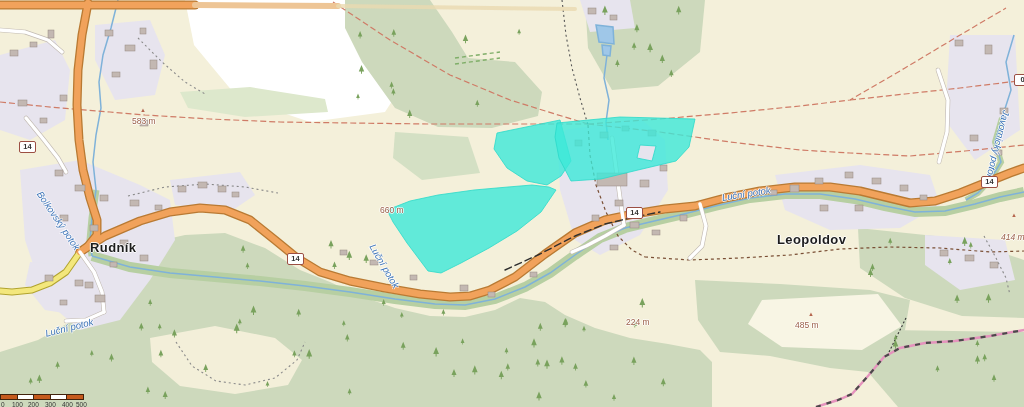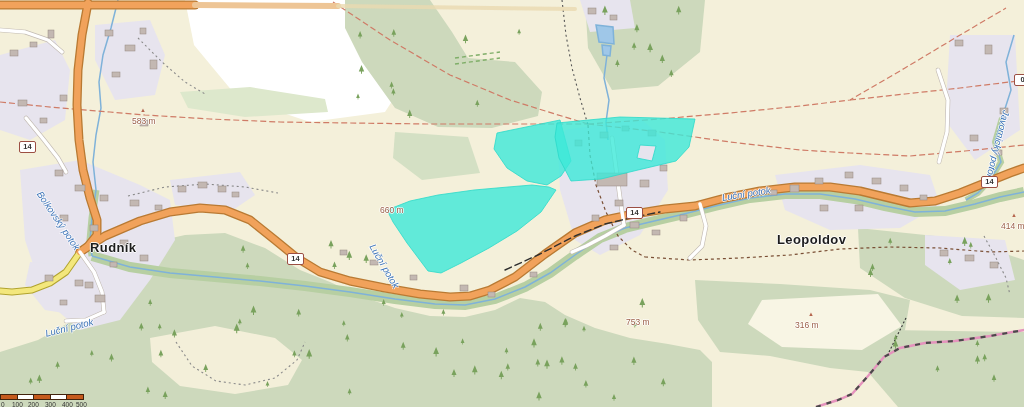--- a/index.html
+++ b/index.html
@@ -321,25 +321,25 @@
 
 <div class="lbl stream" style="left:44px;top:189px;transform:rotate(56deg);transform-origin:0 0;">Bolkovský potok</div>
 <div class="lbl stream" style="left:377px;top:242px;transform:rotate(60deg);transform-origin:0 0;">Luční potok</div>
 <div class="lbl stream" style="left:721px;top:192px;transform:rotate(-9deg);transform-origin:0 0;">Luční potok</div>
 <div class="lbl stream" style="left:44px;top:328px;transform:rotate(-14deg);transform-origin:0 0;">Luční potok</div>
 <div class="lbl stream" style="left:1012px;top:112px;transform:rotate(104deg);transform-origin:0 0;">Javornický potok</div>
 
 <span class="peak-tri" style="left:140px;top:107px;">▲</span>
 <div class="lbl peak-lbl" style="left:132px;top:116px;">583 m</div>
 <span class="peak-tri" style="left:808px;top:311px;">▲</span>
-<div class="lbl peak-lbl" style="left:795px;top:320px;">316 m</div>
+<div class="lbl peak-lbl" style="left:795px;top:320px;">485 m</div>
 <span class="peak-tri" style="left:1011px;top:212px;">▲</span>
-<div class="lbl peak-lbl" style="left:1001px;top:221px;">414 m</div>
+<div class="lbl peak-lbl" style="left:1001px;top:232px;font-style:italic;">414 m</div>
 <div class="lbl peak-lbl" style="left:380px;top:205px;">660 m</div>
-<div class="lbl peak-lbl" style="left:626px;top:317px;">753 m</div>
+<div class="lbl peak-lbl" style="left:626px;top:317px;">224 m</div>
 
 <div class="badge" style="left:19px;top:141px;">14</div>
 <div class="badge" style="left:287px;top:253px;">14</div>
 <div class="badge" style="left:626px;top:207px;">14</div>
 <div class="badge" style="left:981px;top:176px;">14</div>
 <div class="badge" style="left:1014px;top:74px;">0</div>
 
 <div class="scalebar">
   <div class="seg o"></div>
   <div class="seg w"></div>

